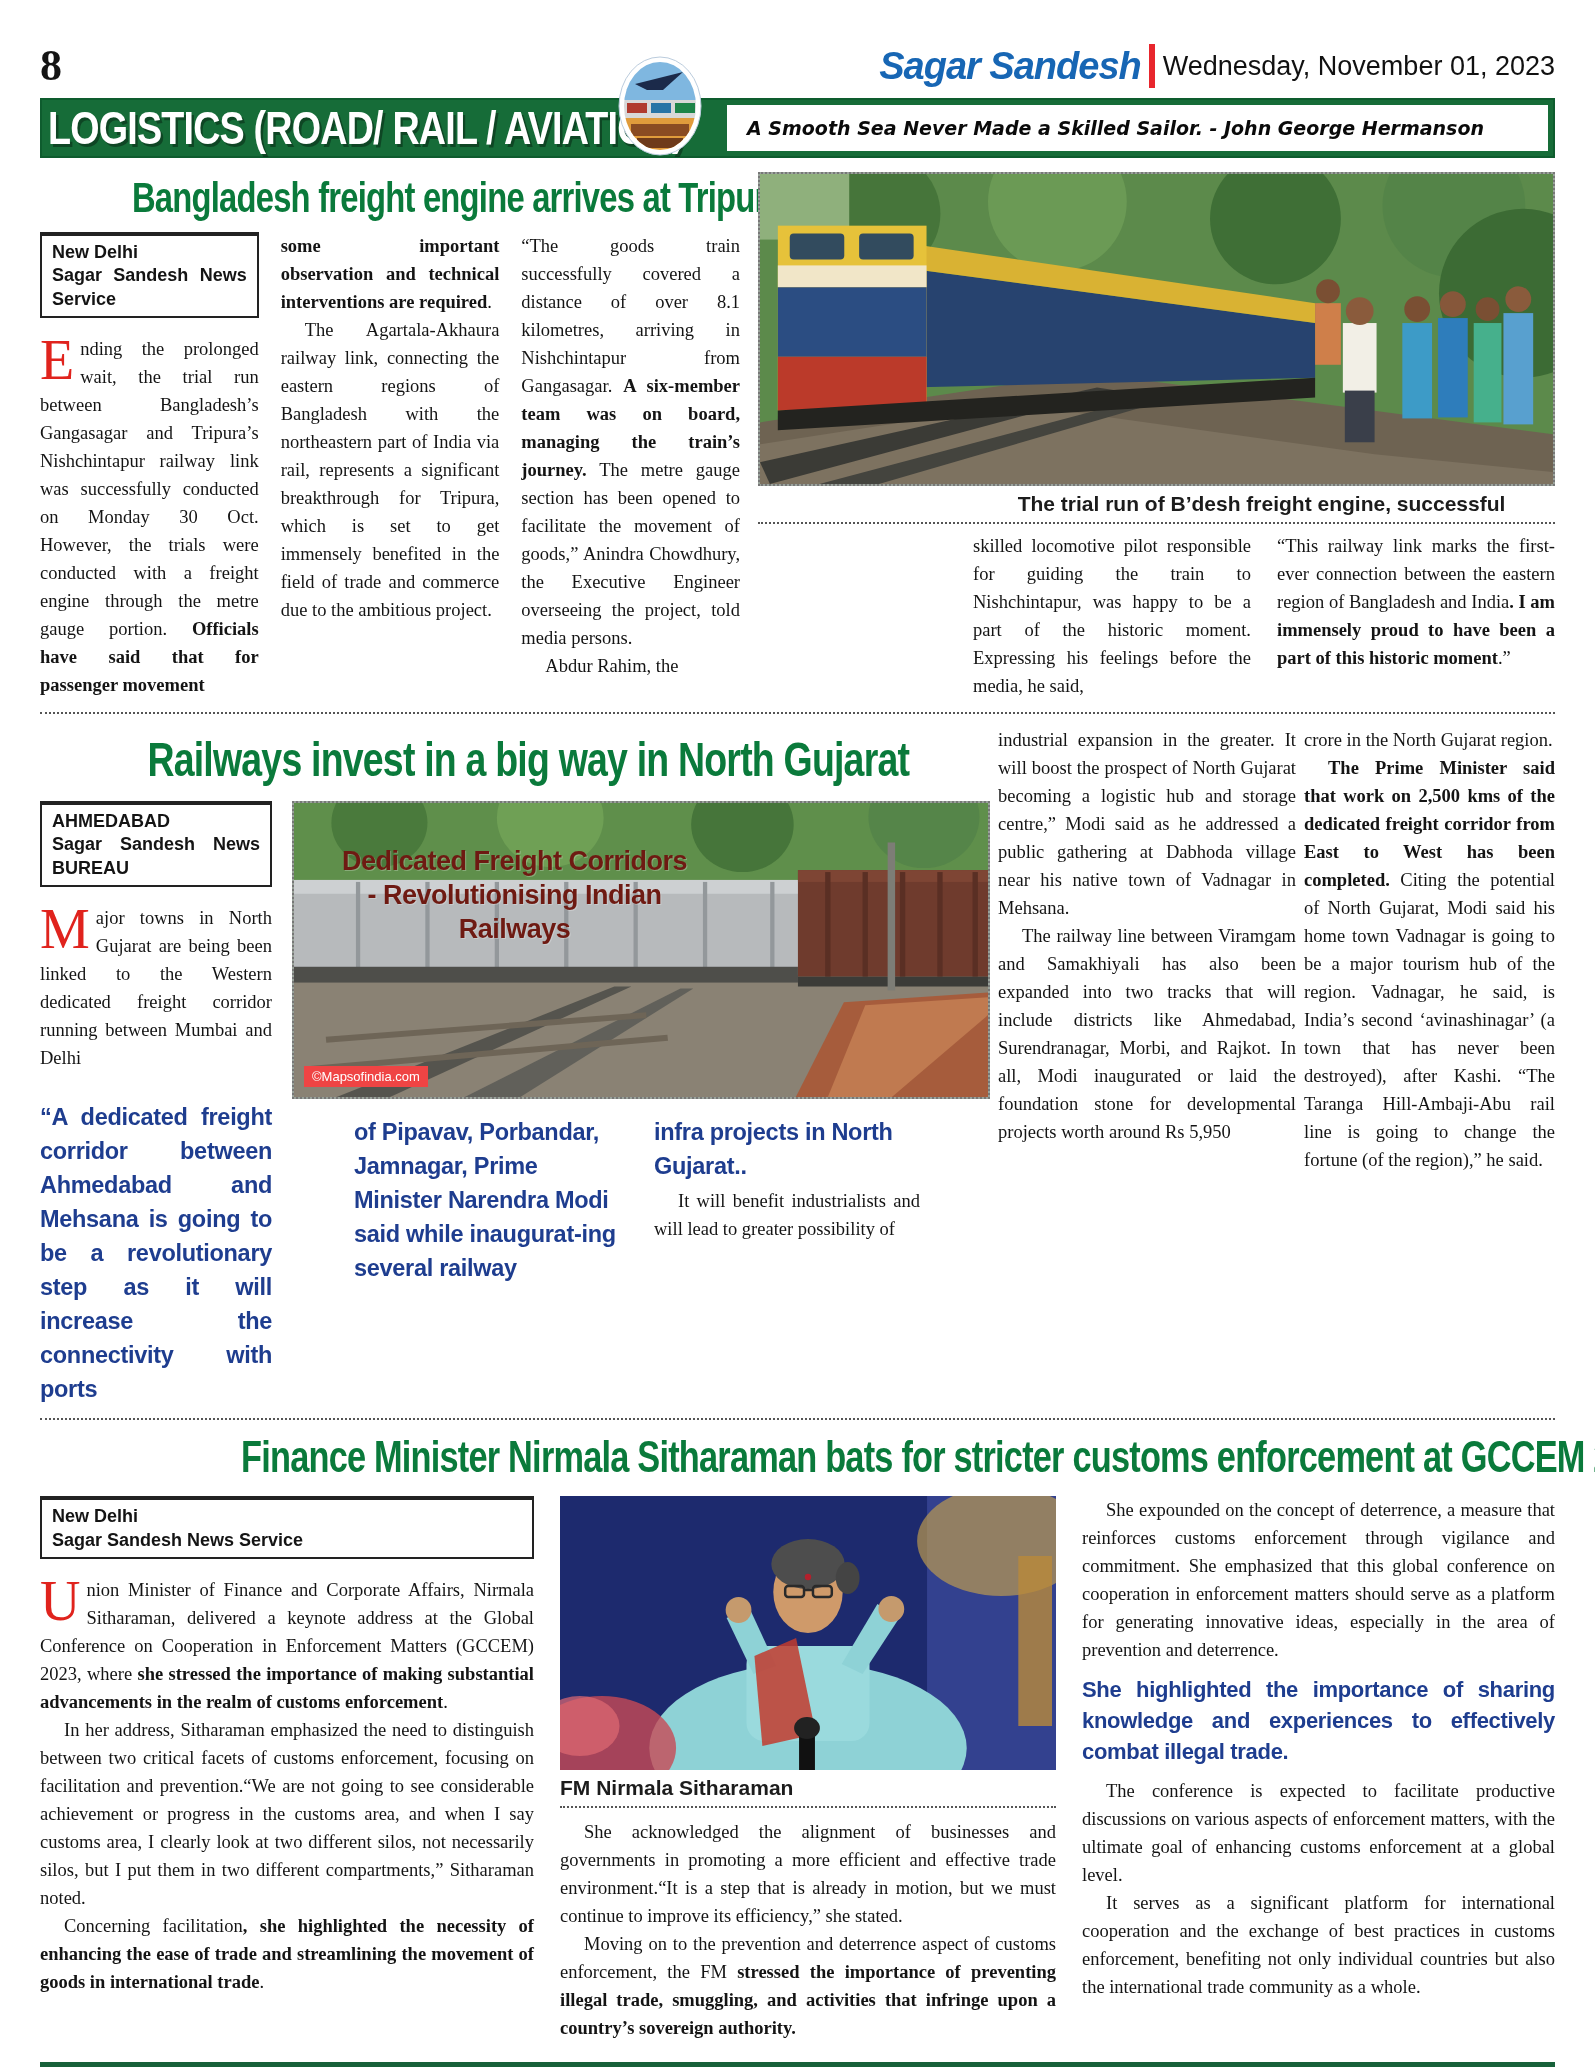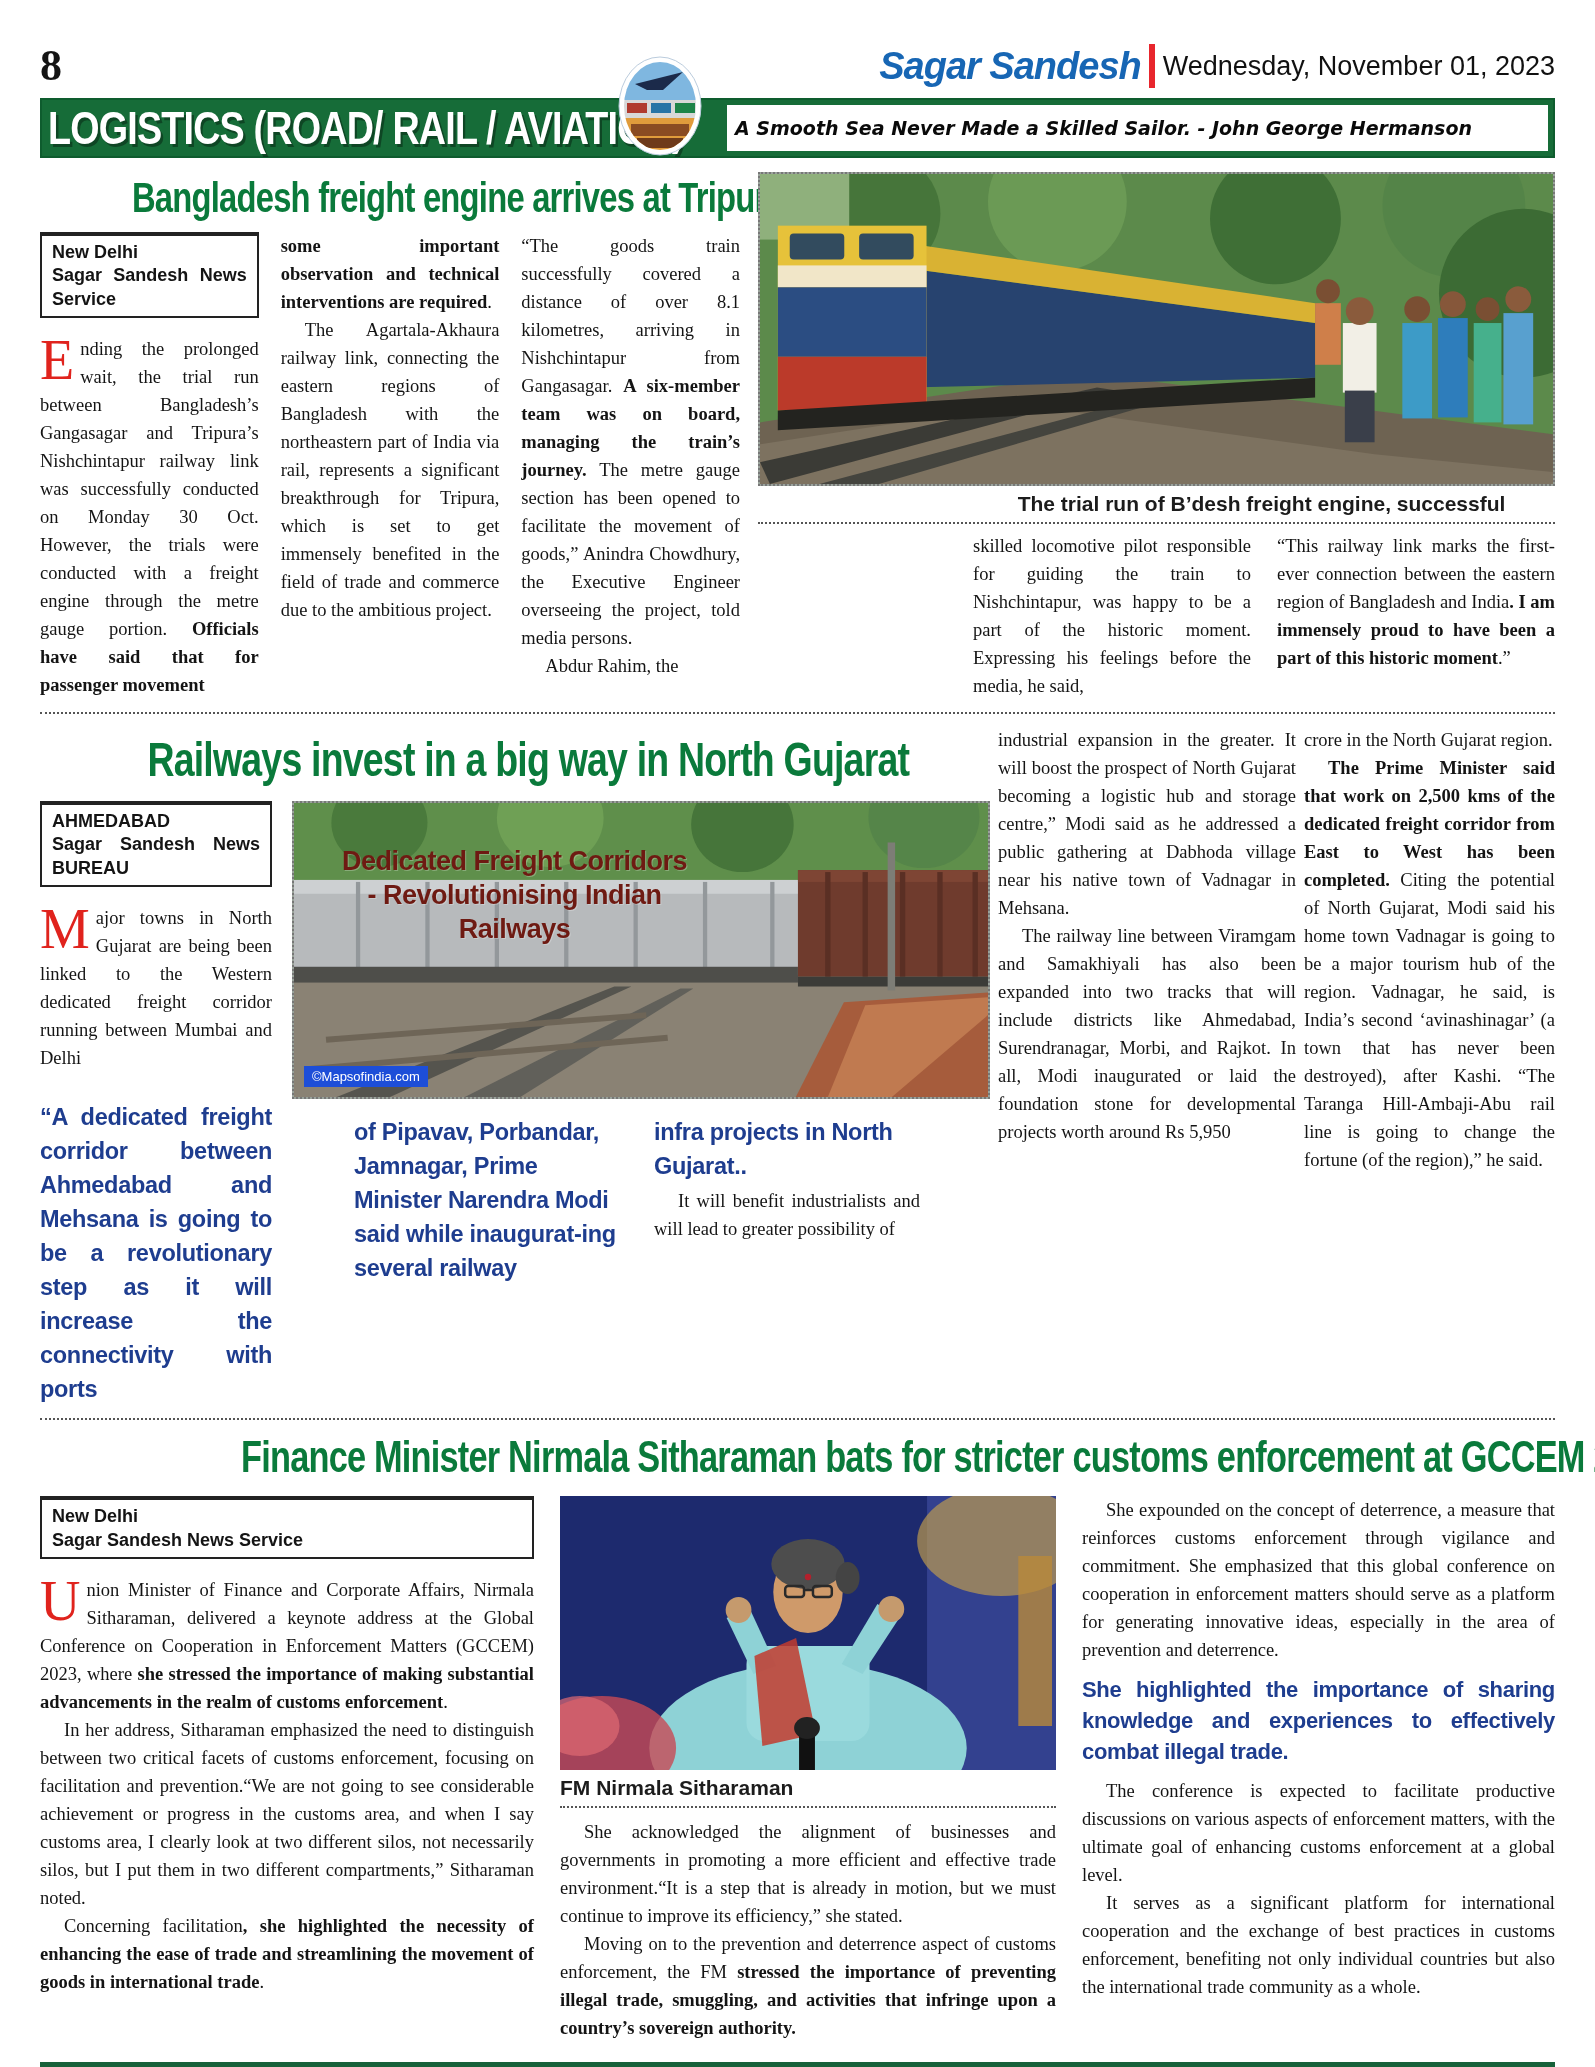--- a/index.html
+++ b/index.html
@@ -19,21 +19,21 @@
   .date { font-family:"Liberation Sans",sans-serif; font-size:27px; color:#111; }
   
   .banner { margin-top:10px; background:#166c38; border:2px solid #0e5c2e; height:60px;
             display:flex; align-items:stretch; position:relative; }
   .banner-left { width:585px; display:flex; align-items:center; padding-left:6px; }
   .banner-left span { color:#fff; font-family:"Liberation Sans",sans-serif; font-weight:bold;
             font-size:46px; white-space:nowrap; display:inline-block; transform:scaleX(.82);
             transform-origin:left center; text-shadow:3px 3px 0 rgba(0,0,0,.35); letter-spacing:-1px;}
   .banner-logo { position:absolute; left:575px; top:-46px; width:86px; height:104px; z-index:3; }
   .banner-right { flex:1; background:#fff; margin:5px 5px 5px 100px; display:flex; align-items:center;
-            padding-left:8px; }
+            padding-left:20px; }
   .banner-right span { font-family:"DejaVu Sans",sans-serif; font-style:italic; font-weight:bold;
             font-size:19px; color:#0a0a0a; }
   
   .hl { color:#0a7a3b; font-family:"Liberation Sans",sans-serif; font-weight:bold; text-align:center; }
   .hl > span { display:inline-block; white-space:nowrap; transform:scaleX(.78);
                transform-origin:center; letter-spacing:-1px; }
   .byline { border:2px solid #222; border-top-width:4px; padding:5px 10px; background:#fff;
             font-family:"Liberation Sans",sans-serif; font-weight:bold; font-size:18px;
             line-height:1.3; margin-bottom:17px; }
   .bodytxt { font-size:18.5px; line-height:28px; text-align:justify; }
@@ -66,21 +66,21 @@
   .a2-col1 { width:232px; }
   .a2-mid { flex:1; }
   .a2-col4 { width:298px; }
   .a2-col5 { flex:1; }
   .quote-navy { color:#1e3d8f; font-family:"Liberation Sans",sans-serif; font-weight:bold;
                 font-size:23.5px; line-height:34px; margin-top:28px; letter-spacing:-.3px; }
   .photo2 { height:298px; }
   .overlay-dfc { position:absolute; left:48px; top:42px; color:#6e1a12; text-align:center;
                  font-family:"Liberation Sans",sans-serif; font-weight:bold; font-size:27px;
                  line-height:1.25; letter-spacing:-.5px; text-shadow:1px 1px 0 rgba(255,255,255,.25); }
-  .watermark { position:absolute; left:10px; bottom:10px; background:#1d4ed8; color:#fff;
+  .watermark { position:absolute; left:10px; bottom:10px; background:#ef4444; color:#fff;
                font-family:"Liberation Sans",sans-serif; font-size:13px; padding:3px 8px;margin-top:13px; }
   .a2-mid-cols { display:flex; gap:34px; margin-top:16px; padding-left:62px; padding-right:70px; }
   .a2-mid-cols .col { flex:1; }
   .a2-blue { color:#1e3d8f; font-family:"Liberation Sans",sans-serif; font-weight:bold;
              font-size:23.5px; line-height:34px; letter-spacing:-.3px; }
   
   .a3-head.hl { font-size:44px; margin:10px 0 14px; }
   .a3 { display:flex; gap:26px; }
   .a3-col1 { width:494px; }
   .a3-mid { width:496px; }

